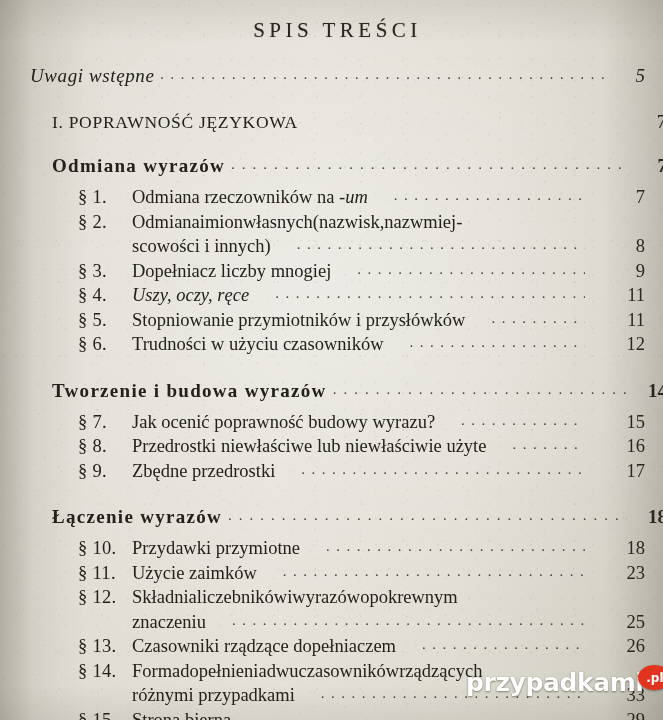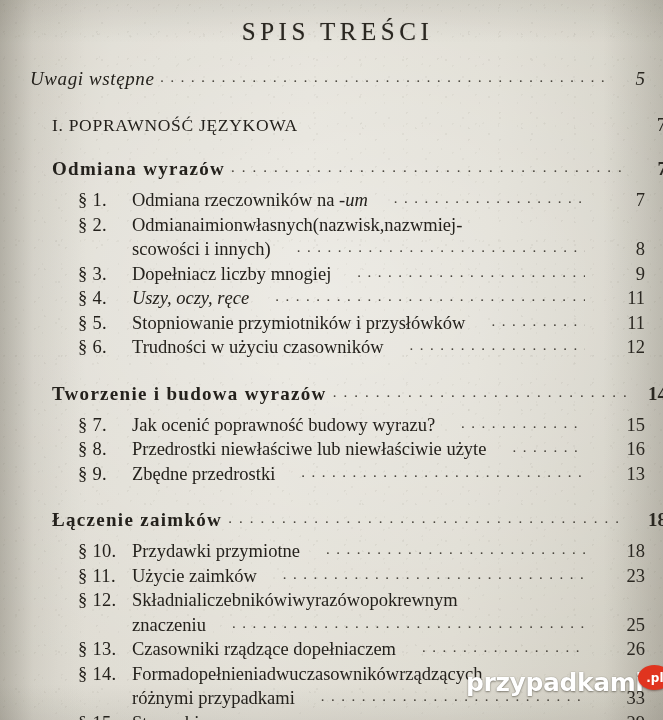--- a/index.html
+++ b/index.html
@@ -57,21 +57,21 @@
 
   #content {
     position: relative;
     z-index: 3;
     padding: 0 18px 0 30px;
   }
 
   
   .toc-title {
     text-align: center;
-    font-size: 25px;
+    font-size: 21px;
     letter-spacing: 4.5px;
     margin: 12px 0 0 0;
     padding-top: 6px;
     color: #2a2721;
     text-shadow: 0 0 1px rgba(60,55,45,.35);
   }
 
   
   .line {
     display: flex;
@@ -321,29 +321,29 @@
                   <span class="pg">16</span>
                 </div>
               </div>
             </div>
             <div class="item">
               <span class="sect">§ 9.</span>
               <div class="body">
                 <div class="row1">
                   <span class="txt"><span>Zbędne przedrostki</span></span>
                   <span class="lead">........................................................</span>
-                  <span class="pg">13</span>
+                  <span class="pg">17</span>
                 </div>
               </div>
             </div>
           </div>
         </div>
         <div>
           <div class="line grp">
-            <span class="lbl">Łączenie zaimków</span>
+            <span class="lbl">Łączenie wyrazów</span>
             <span class="lead">........................................................</span>
             <span class="pg">18</span>
           </div>
           <div class="items">
             <div class="item">
               <span class="sect">§ 10.</span>
               <div class="body">
                 <div class="row1">
                   <span class="txt"><span>Przydawki przymiotne</span></span>
                   <span class="lead">........................................................</span>

